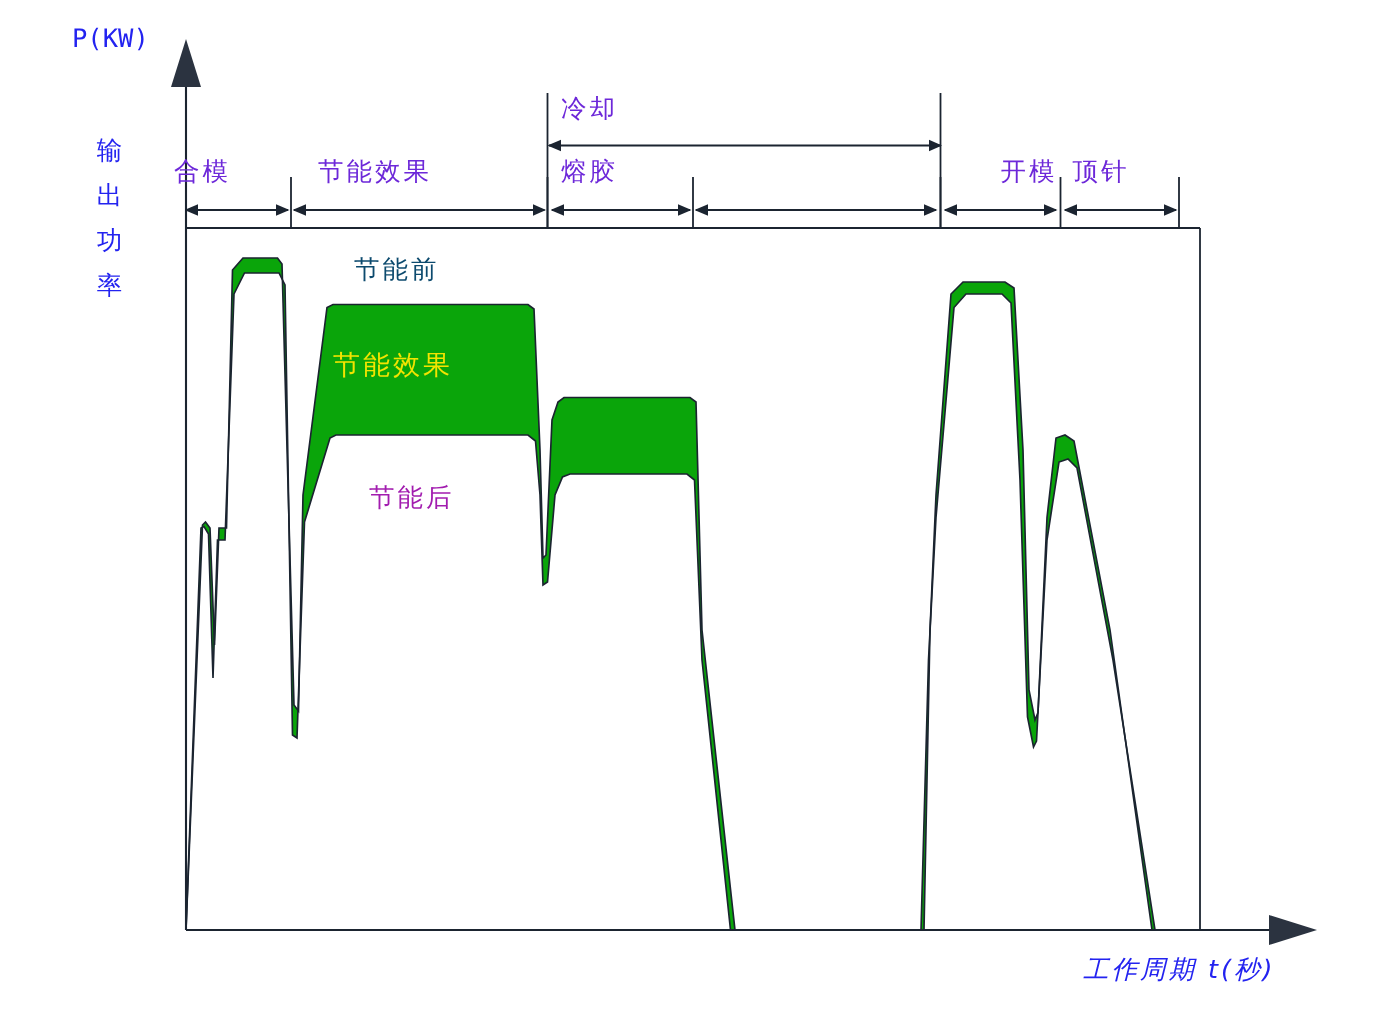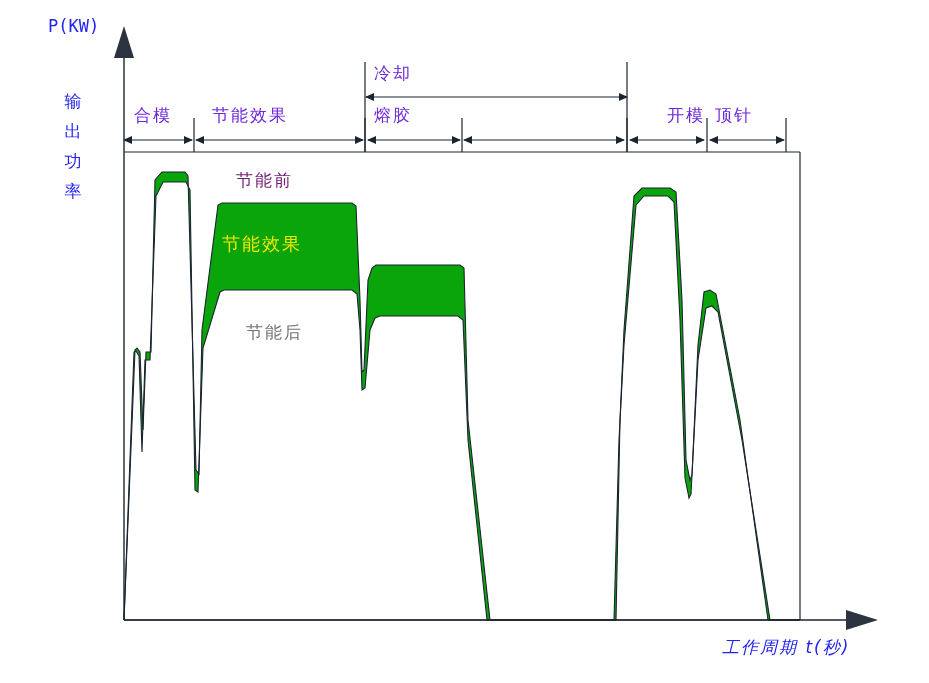--- a/index.html
+++ b/index.html
@@ -50,33 +50,33 @@
     line-height: 30px;
   }
   .phase-label {
     color: #6d28d9;
     font-size: 17px;
     font-family: "DejaVu Sans", sans-serif;
     letter-spacing: 2px;
     text-align: center;
   }
   .ann-before {
-    color: #701a75;
+    color: #0c4a6e;
     font-size: 17px;
     font-family: "DejaVu Sans", sans-serif;
     letter-spacing: 2px;
   }
   .ann-effect {
     color: #f2e400;
     font-size: 18px;
     font-family: "DejaVu Sans", sans-serif;
     letter-spacing: 2px;
   }
   .ann-after {
-    color: #737373;
+    color: #a21caf;
     font-size: 17px;
     font-family: "DejaVu Sans", sans-serif;
     letter-spacing: 2px;
   }
   .xaxis-title {
     color: #2323f0;
     font-size: 17px;
     font-family: "DejaVu Sans", sans-serif;
     letter-spacing: 2px;
   }
@@ -142,21 +142,21 @@
       <div>出</div>
       <div>功</div>
       <div>率</div>
     </div>
 
   <div class="lbl xaxis-title" style="left:722px; top:639px;font-style:italic;">工作周期  t(秒)</div>
 
   <div class="lbl phase-label" id="cooling-label" style="left: 374px; top: 65px;">冷却</div>
 
   <div id="phase-label-layer">
-      <div class="lbl phase-label" style="left: 134px; top: 107px;">合模</div>
+      <div class="lbl phase-label" style="left: 116px; top: 107px;">合模</div>
       <div class="lbl phase-label" style="left: 212px; top: 107px;">节能效果</div>
       <div class="lbl phase-label" style="left: 374px; top: 107px;">熔胶</div>
       <div class="lbl phase-label" style="left: 667px; top: 107px;">开模</div>
       <div class="lbl phase-label" style="left: 715px; top: 107px;">顶针</div>
     </div>
   <div id="annotation-layer">
       <div class="lbl ann-before" style="left: 236px; top: 172px;">节能前</div>
       <div class="lbl ann-effect" style="left: 222px; top: 235px;">节能效果</div>
       <div class="lbl ann-after" style="left: 246px; top: 324px;">节能后</div>
     </div>

